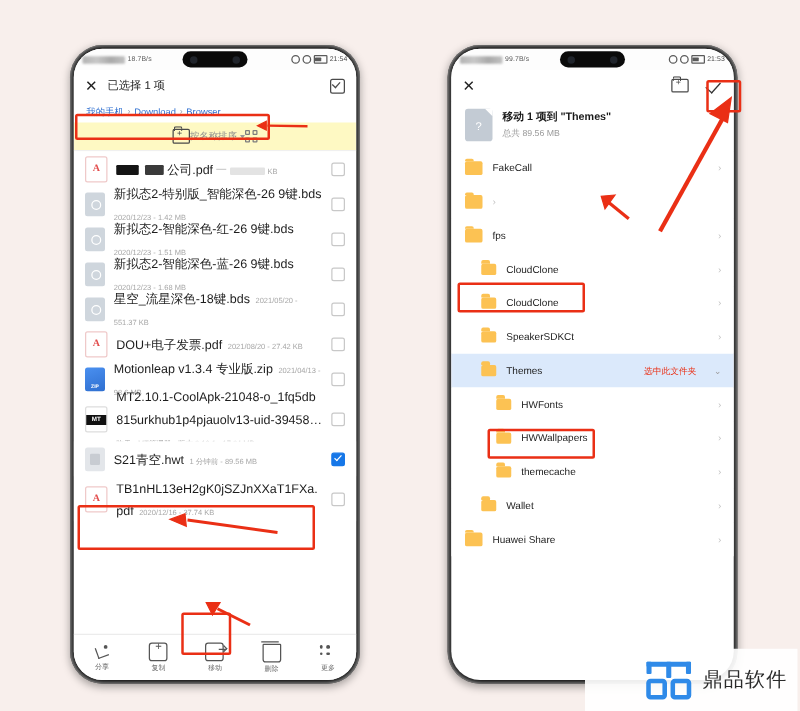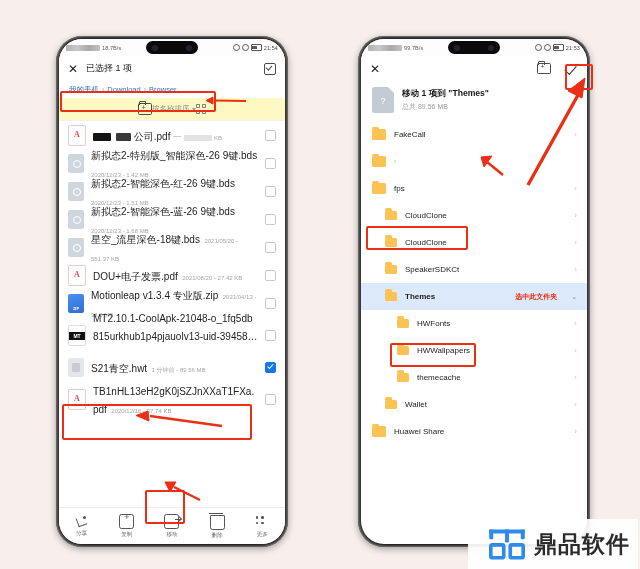--- a/index.html
+++ b/index.html
@@ -183,21 +183,21 @@
   .doc-ico:before{content:"";position:absolute;right:0;top:0;border-width:0 6px 6px 0;border-style:solid;border-color:#fff #fff transparent transparent;}
   .doc-ico:after{content:"?";position:absolute;left:0;right:0;top:9px;text-align:center;font-size:9px;color:#fff;}
   .movehdr .t1{font-size:8.6px;color:#181818;font-weight:600;}
   .movehdr .t2{font-size:7px;color:#9b9b9b;margin-top:2.5px;}
 
   .frow{
     display:flex;align-items:center;gap:8px;height:27px;box-sizing:border-box;
     padding:0 10px 0 11px;position:relative;background:#fff;
   }
   .frow.indent{padding-left:24px;}
-  .frow.hl{background:#dbe9fb;font-weight:bold;}
+  .frow.hl{background:#dbe9fb;}
   .folder{
     width:14px;height:11px;flex:0 0 14px;background:#fcc253;border-radius:1.5px;position:relative;
   }
   .folder:before{
     content:"";position:absolute;left:0;top:-2.3px;width:6.5px;height:2.6px;
     background:#fcc253;border-radius:1.5px 1.5px 0 0;
   }
   .folder.sm{width:12px;height:9.5px;flex:0 0 12px;}
   .fname2{flex:1;font-size:8px;color:#1d1d1d;}
   .chev{color:#c3c3c3;font-size:8px;}
@@ -207,21 +207,21 @@
   
   .box{position:absolute;border:2px solid #ea2f15;border-radius:2px;pointer-events:none;z-index:9;}
   .arrow{position:absolute;z-index:10;pointer-events:none;}
 
   
   .wm{
     position:absolute;right:10px;bottom:8px;
     display:flex;align-items:center;gap:7px;z-index:20;
   }
   .wm .logo{width:40px;height:34px;}
-  .wm .txt{font-size:23px;color:#2b2b2b;font-weight:700;letter-spacing:1px;}
+  .wm .txt{font-size:16px;color:#2b2b2b;font-weight:400;letter-spacing:1px;}
   .wm-card{
     position:absolute;right:2px;bottom:0;width:170px;height:50px;
     background:#ffffff;border-radius:14px 0 0 0;opacity:.92;z-index:19;
   }
 </style>
 </head>
 <body>
 
 <div class="stage">
 

